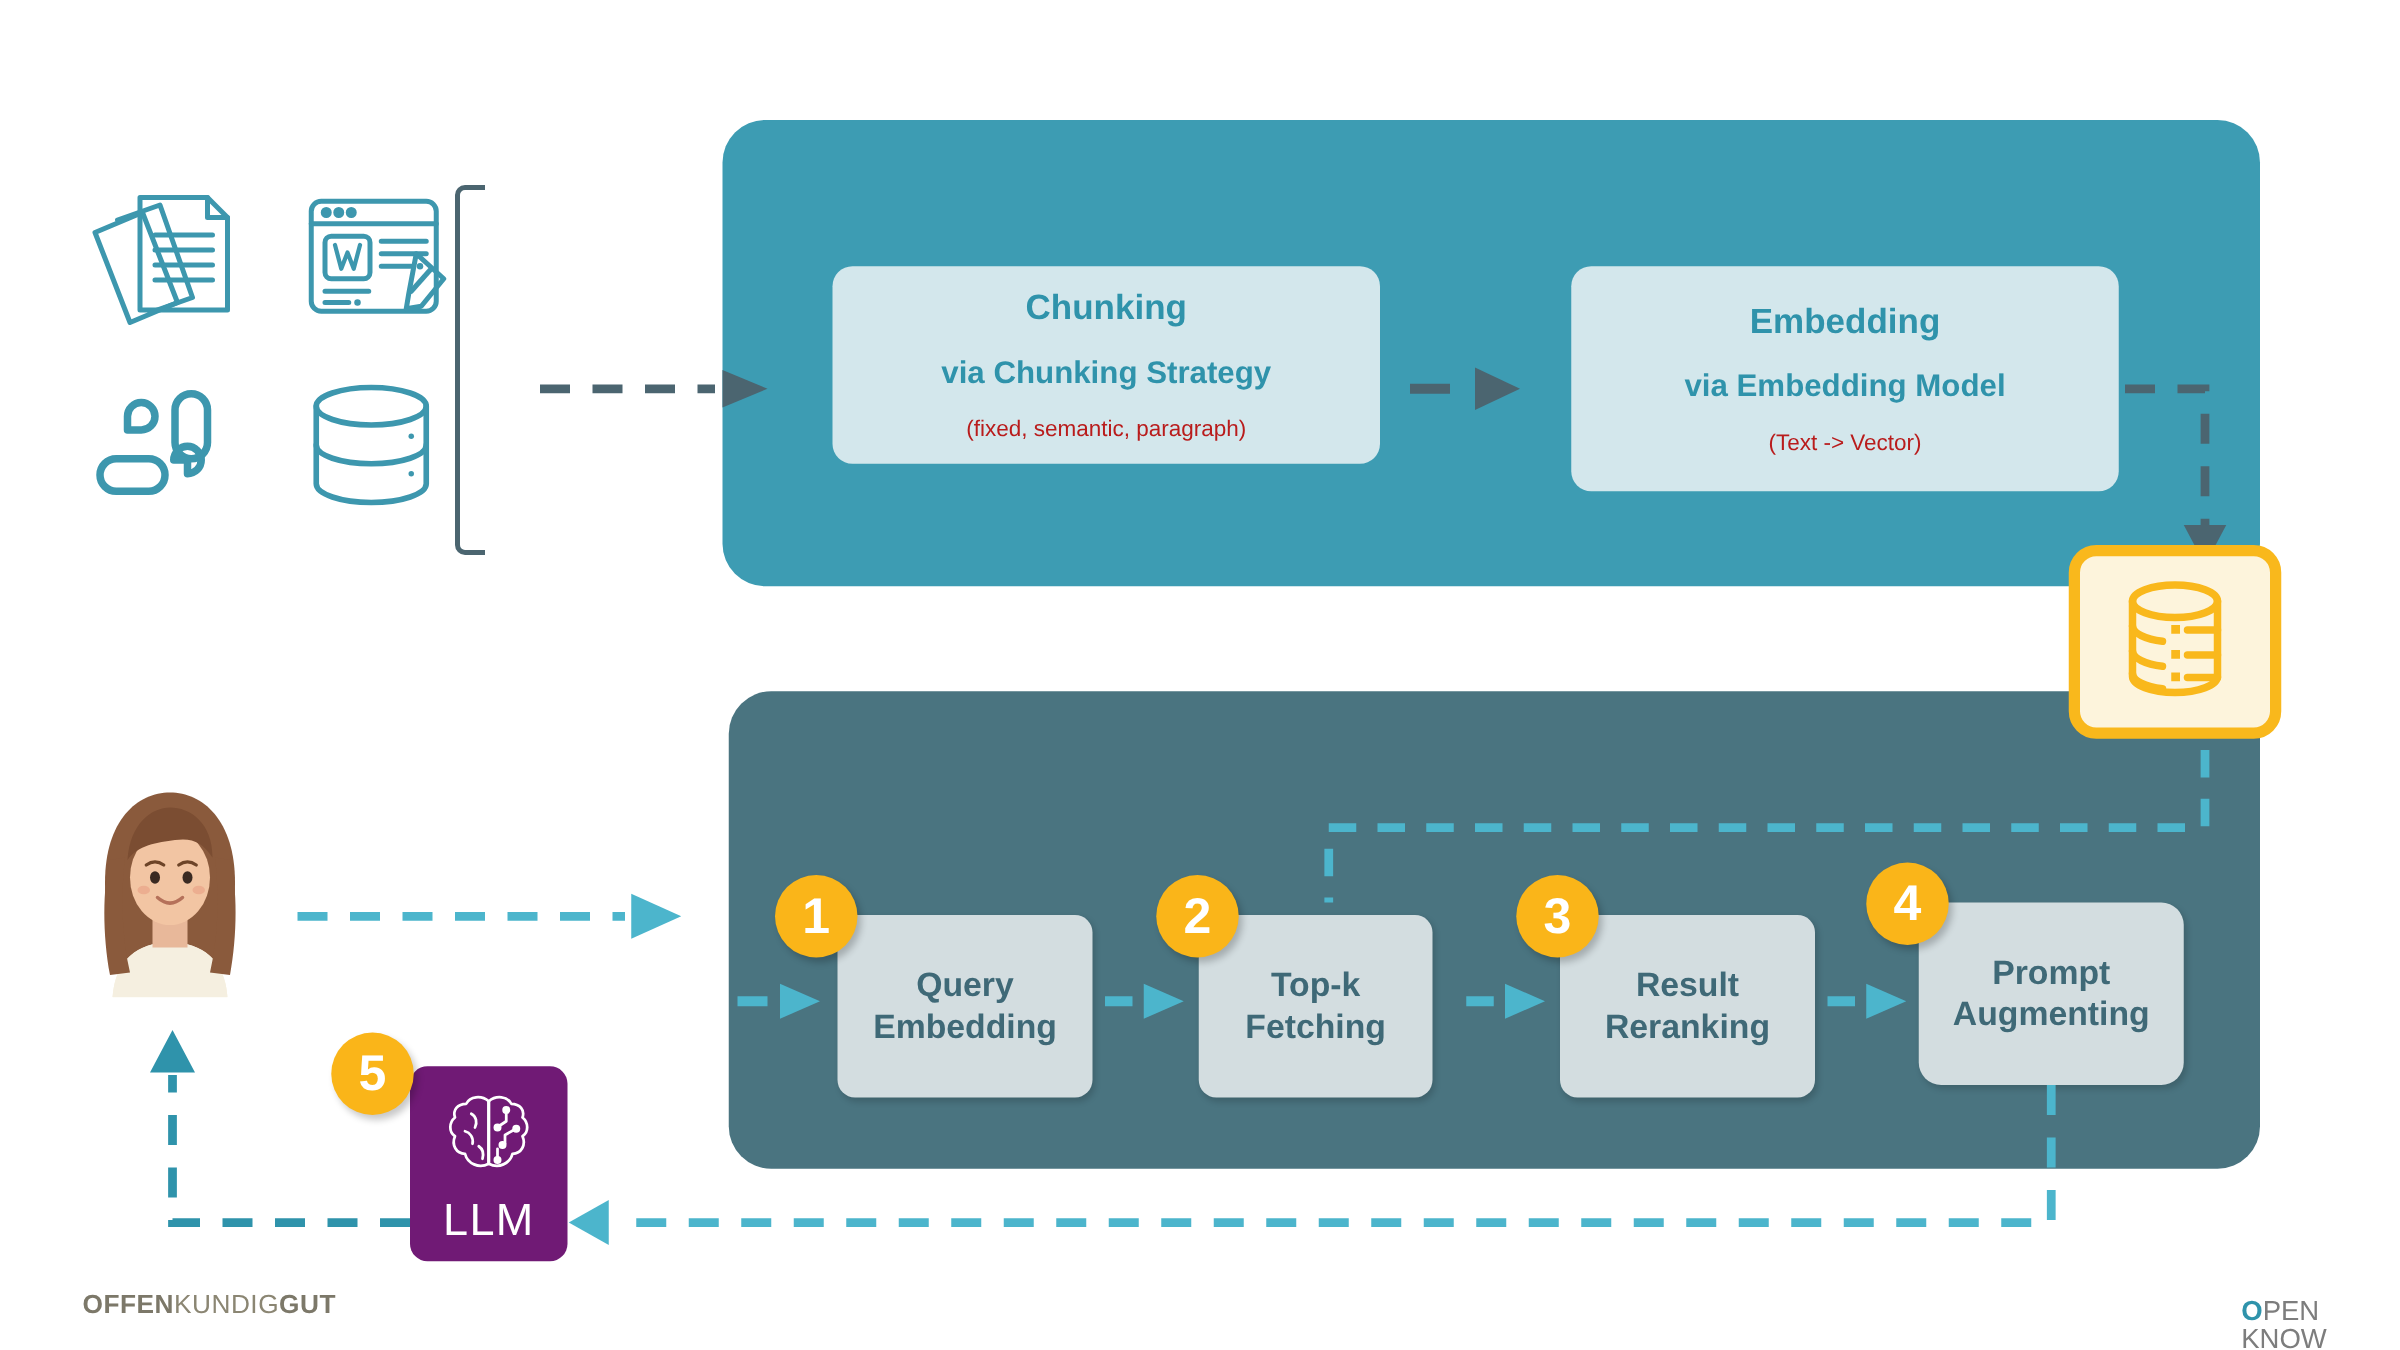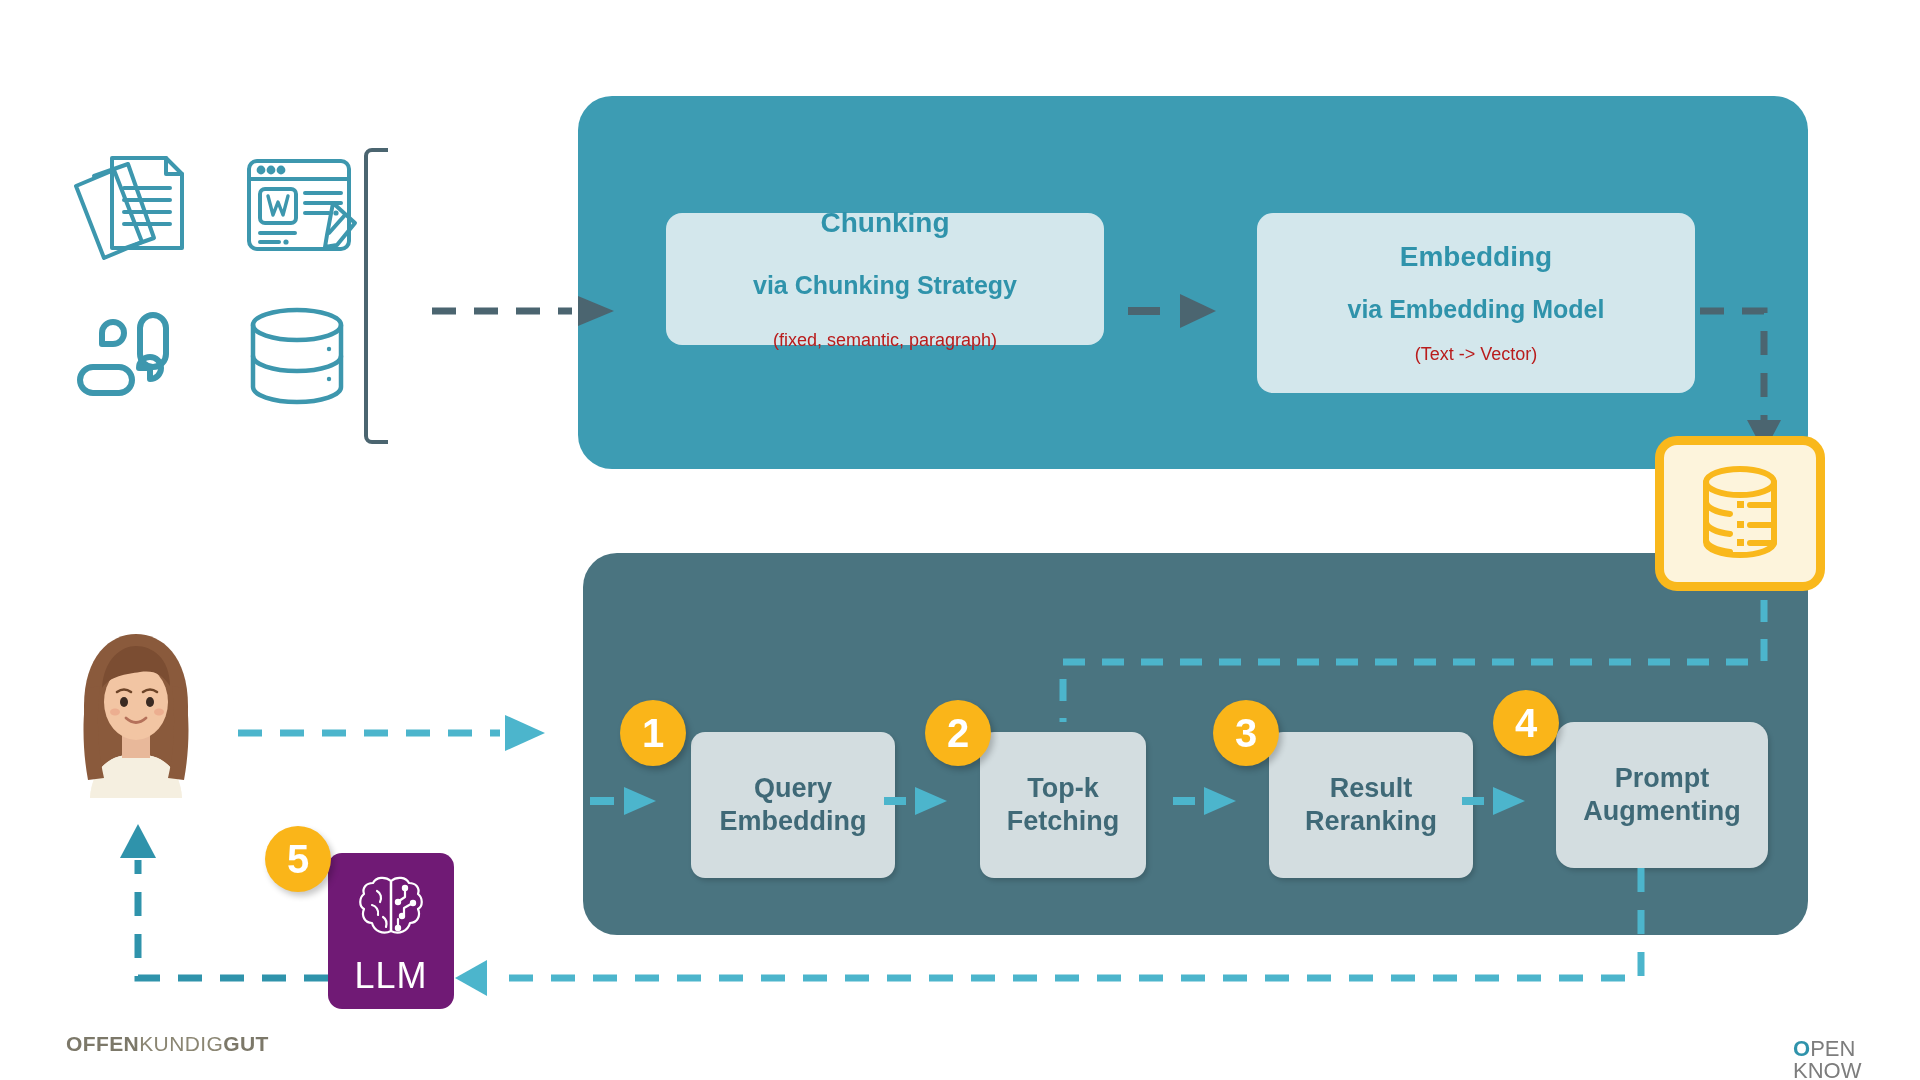--- a/index.html
+++ b/index.html
@@ -37,21 +37,21 @@
   
   .stage-card {
     position: absolute;
     background: #d3e7ec;
     border-radius: 16px;
     display: flex; flex-direction: column;
     align-items: center; justify-content: center;
     text-align: center;
     padding: 10px 14px;
   }
-  #chunking-card { left: 666px; top: 213px; width: 438px; height: 132px; gap: 10px; }
+  #chunking-card { left: 666px; top: 213px; width: 438px; height: 158px; }
   #embedding-card { left: 1257px; top: 213px; width: 438px; height: 180px; }
   .stage-heading {
     font-size: 28px; font-weight: bold; color: #2f93ab;
     margin-bottom: 22px;
   }
   .stage-sub-strong {
     font-size: 25px; font-weight: bold; color: #2f93ab; line-height: 1.18;
   }
   .stage-sub {
     font-size: 18px; color: #b91c1c; line-height: 1.18; margin-top: 20px;
@@ -64,24 +64,23 @@
     border-radius: 14px;
     display: flex; flex-direction: column;
     align-items: center; justify-content: center;
     text-align: center;
     color: #3f6977;
     font-size: 27px;
     font-weight: bold;
     line-height: 1.24;
     box-shadow: 2px 3px 5px rgba(0,0,0,0.16);
     padding: 6px;
-    margin-left: 21px;
   }
   #step-box-1 { left: 670px; top: 732px; width: 204px; height: 146px; }
-  #step-box-2 { left: 959px; top: 732px; width: 166px; height: 146px; }
+  #step-box-2 { left: 959px; top: 732px; width: 187px; height: 146px; }
   #step-box-3 { left: 1248px; top: 732px; width: 204px; height: 146px; }
   #step-box-4 { left: 1535px; top: 722px; width: 212px; height: 146px; border-radius: 18px; }
 
   .step-badge {
     position: absolute;
     width: 66px; height: 66px;
     border-radius: 50%;
     background: #fab519;
     color: #ffffff;
     font-size: 40px; font-weight: bold;

